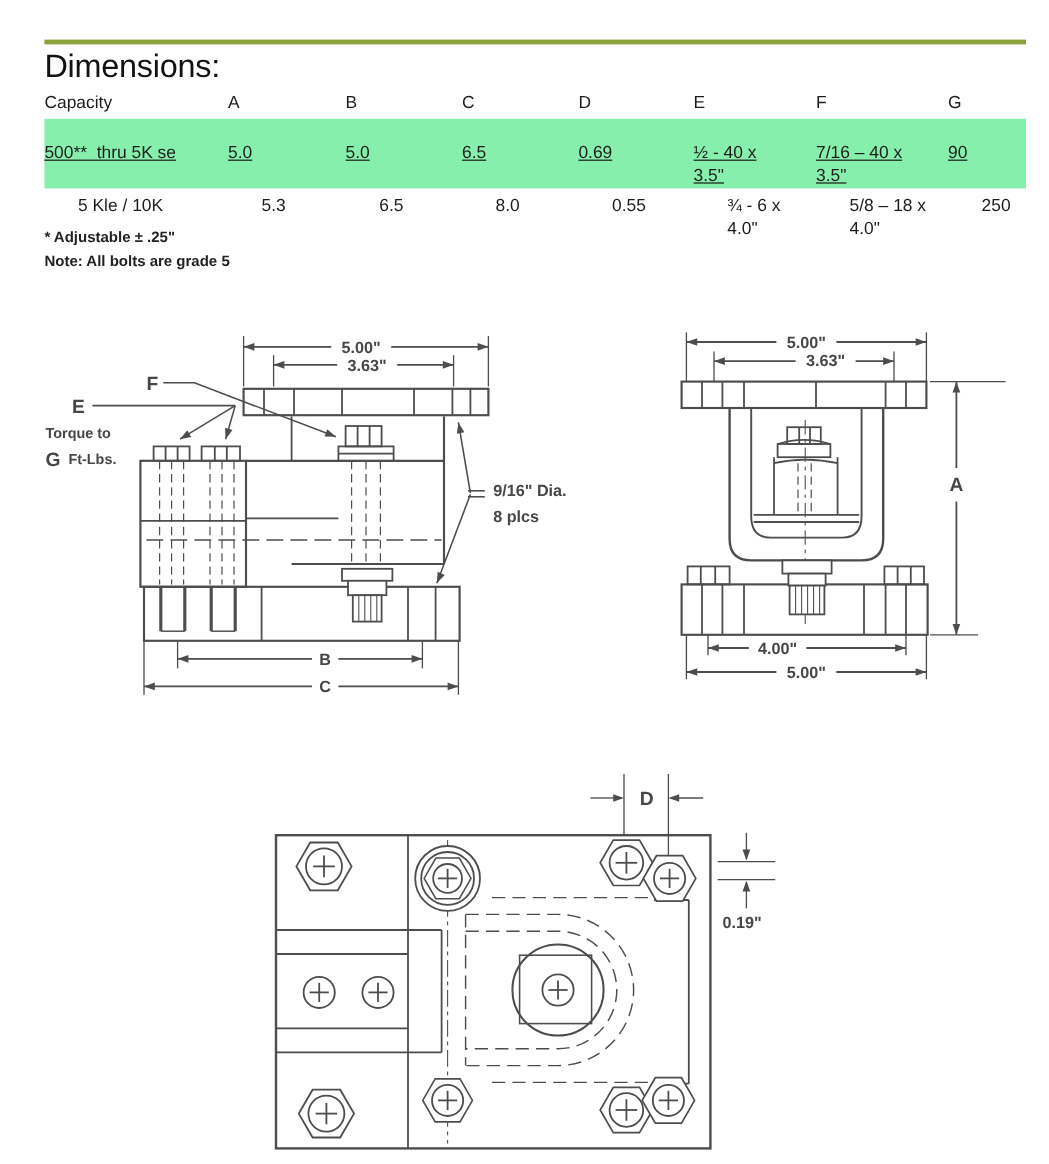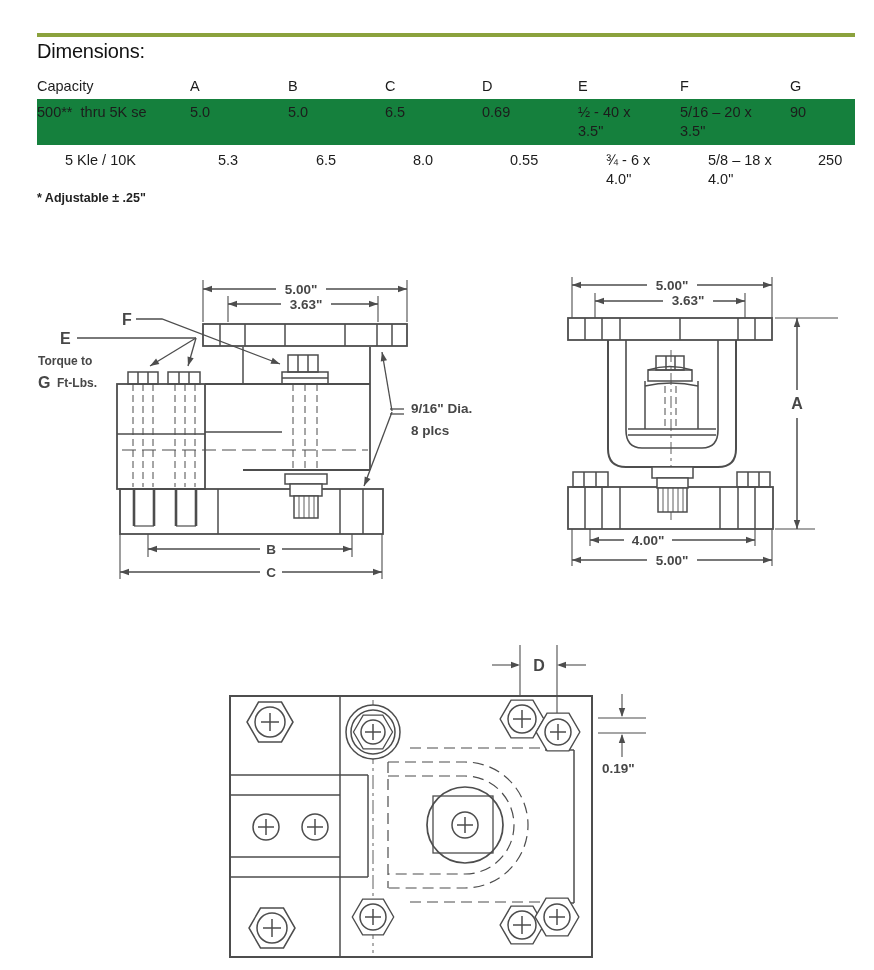--- a/index.html
+++ b/index.html
@@ -3,27 +3,27 @@
 <meta charset="utf-8">
 <style>
   * { margin:0; padding:0; box-sizing:border-box; }
   html,body { background:#ffffff; }
   body {
     width:874px; height:970px; position:relative; overflow:hidden;
     font-family:"Liberation Sans", sans-serif; color:#1c1c1c;
   }
   .page { position:absolute; inset:0; }
   .green-rule { position:absolute; left:37px; top:33px; width:818px; height:4px; background:#8ba23d; }
-  .title { position:absolute; left:37px; top:40px; font-size:20px; font-weight:500; letter-spacing:-0.2px; color:#121212; }
+  .title { position:absolute; left:37px; top:40px; font-size:27px; font-weight:500; letter-spacing:-0.2px; color:#121212; }
 
   .dim-table { position:absolute; left:37px; top:77px; width:818px; font-size:14.5px; }
   .trow { display:grid; grid-template-columns:153px 98px 97px 97px 96px 102px 110px 1fr; align-items:start; }
   .thead { font-weight:400; padding-bottom:2px; }
   .trow .cell { white-space:pre-wrap; line-height:19px; }
-  .r1 { background:#15803d; min-height:46px; padding-top:4px; margin-top:1px; }
+  .r1 { background:#86efac; min-height:46px; padding-top:20px; margin-top:1px;text-decoration:underline; }
   .r2 { padding-top:6px; min-height:44px;margin-left:28px; }
 
   .footnotes { position:absolute; left:37px; top:189px; font-size:12.5px; font-weight:600; line-height:19.5px; color:#222; }
 
   svg { position:absolute; overflow:visible; }
   #side-view  { left:30px;  top:272px; }
   #front-view { left:540px; top:272px; }
   #top-view   { left:200px; top:620px; }
 
   .ln   { stroke:#4d4d4d; fill:none; stroke-width:1.5; }
@@ -52,40 +52,41 @@
       <div class="cell">G</div>
     </div>
     <div class="trow r1">
       <div class="cell">500**  thru 5K se</div>
       <div class="cell">5.0</div>
       <div class="cell">5.0</div>
       <div class="cell">6.5</div>
       <div class="cell">0.69</div>
       <div class="cell">½ - 40 x
 3.5"</div>
-      <div class="cell">5/16 – 20 x
+      <div class="cell">7/16 – 40 x
 3.5"</div>
       <div class="cell">90</div>
     </div>
     <div class="trow r2">
       <div class="cell">5 Kle / 10K</div>
       <div class="cell">5.3</div>
       <div class="cell">6.5</div>
       <div class="cell">8.0</div>
       <div class="cell">0.55</div>
       <div class="cell">¾ - 6 x
 4.0"</div>
       <div class="cell">5/8 – 18 x
 4.0"</div>
       <div class="cell">250</div>
     </div>
   </div>
 
   <div class="footnotes">
     <p>* Adjustable ±  .25"</p>
+    <p>Note: All bolts are grade 5</p>
   </div>
 
   <svg id="side-view" width="500" height="318" viewBox="0 0 500 318">
     <defs>
         <path id="ahA" d="M0,0 L-9,-3.2 L-9,3.2 Z"></path>
       </defs>
     <g class="ln">
 
       <g stroke-width="1.1">
         <line x1="173" y1="8" x2="173" y2="50"></line>

